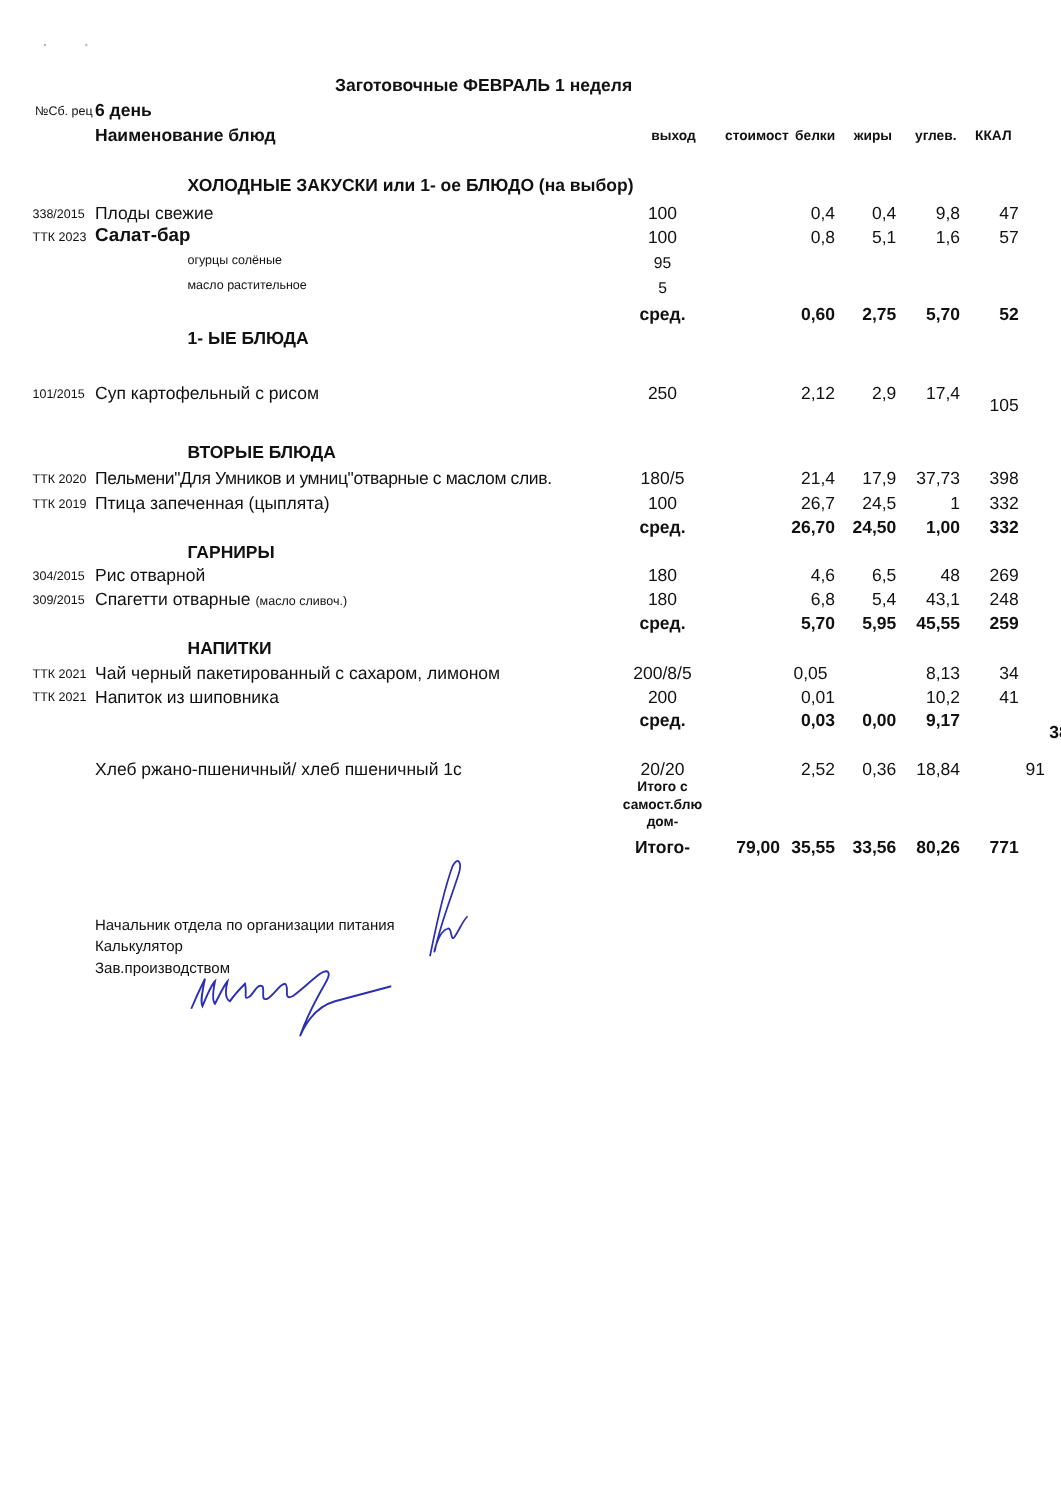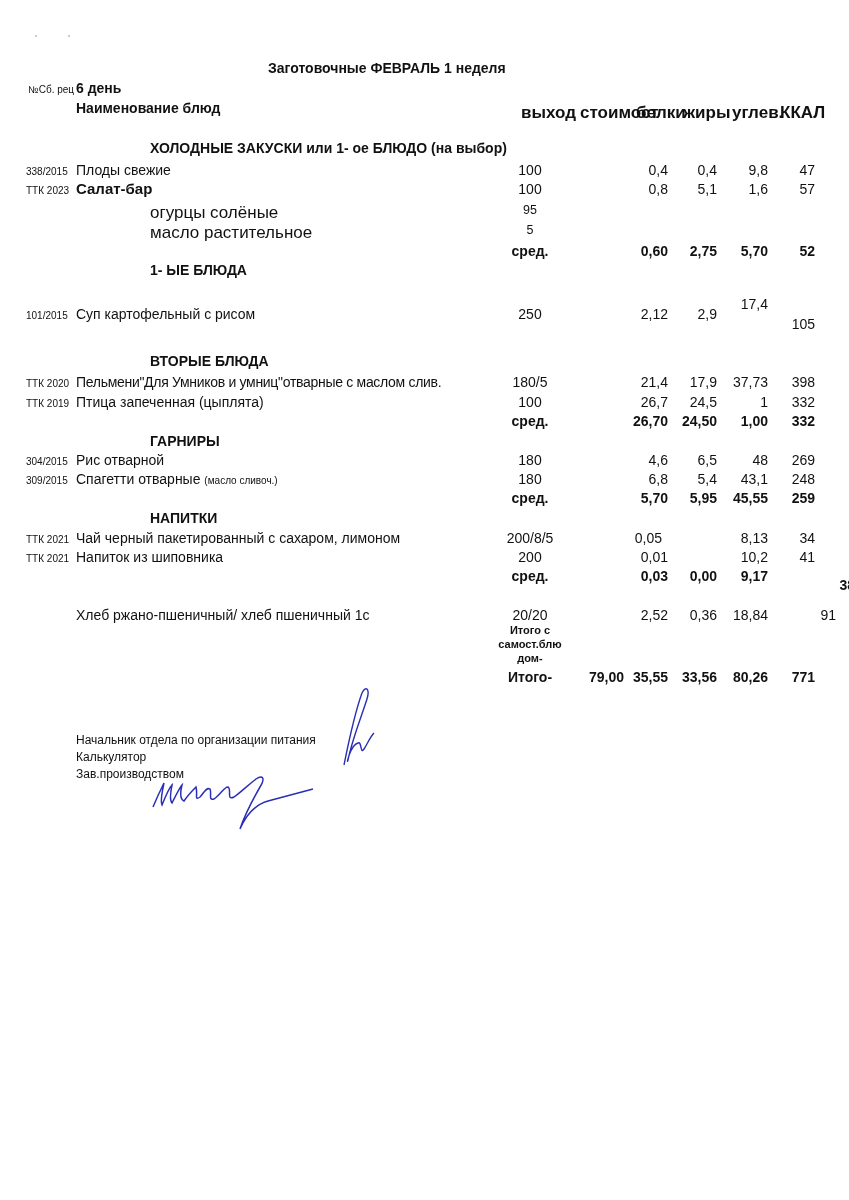--- a/index.html
+++ b/index.html
@@ -3,25 +3,25 @@
 <meta charset="utf-8">
 <style>
   html, body { margin: 0; padding: 0; background: #ffffff; }
   body { width: 849px; height: 1200px; position: relative; overflow: hidden;
          font-family: "Liberation Sans", sans-serif; color: #111; }
   .abs { position: absolute; white-space: nowrap; }
   .title { left: 268px; top: 60px; font-size: 14px; font-weight: bold; }
   .day-prefix { left: 28px; top: 84px; font-size: 10px; }
   .day { left: 76px; top: 80px; font-size: 14px; font-weight: bold; }
   .hdr-name { left: 76px; top: 100px; font-size: 14px; font-weight: bold; }
-  .colhdr { top: 103px; font-size: 17px; font-weight: bold; }
+  .colhdr { top: 103px; font-size: 11px; font-weight: bold; }
   .section { font-size: 14px; font-weight: bold; left: 150px; }
   .code { font-size: 10px; left: 26px; }
   .name { font-size: 14px; left: 76px; }
-  .sub { font-size: 17px; left: 150px; }
+  .sub { font-size: 10px; left: 150px; }
   .num { font-size: 14px; text-align: right; width: 50px; }
   .bold { font-weight: bold; }
   .c-out { left: 496px; width: 68px; text-align: center; font-size: 14px; }
   .c-cost { left: 572px; }
   .c-prot { left: 618px; }
   .c-fat { left: 667px; }
   .c-carb { left: 718px; }
   .c-kcal { left: 765px; }
   .small-in { font-size: 10px; }
   .itogo-label { left: 496px; width: 68px; text-align: center; font-size: 11px; font-weight: bold; line-height: 14px; }
@@ -85,21 +85,21 @@
   <div class="abs num c-kcal bold" style="top:243px;">52</div>
 </div>
 
 <div class="abs section" style="top:262px;">1- ЫЕ БЛЮДА</div>
 <div>
   <div class="abs code" style="top:310px;">101/2015</div>
   <div class="abs name" style="top:306px;">Суп картофельный с рисом</div>
   <div class="abs c-out" style="top:306px;">250</div>
   <div class="abs num c-prot" style="top:306px;">2,12</div>
   <div class="abs num c-fat" style="top:306px;">2,9</div>
-  <div class="abs num c-carb" style="top:296px;">17,4</div>
+  <div class="abs num c-carb" style="top:306px;">17,4</div>
   <div class="abs num c-kcal" style="top:316px;">105</div>
 </div>
 
 <div class="abs section" style="top:353px;">ВТОРЫЕ  БЛЮДА</div>
 <div>
   <div class="abs code" style="top:378px;">ТТК 2020</div>
   <div class="abs name" style="top:374px;letter-spacing:-0.3px;">Пельмени"Для Умников и умниц"отварные с маслом слив.</div>
   <div class="abs c-out" style="top:374px;">180/5</div>
   <div class="abs num c-prot" style="top:374px;">21,4</div>
   <div class="abs num c-fat" style="top:374px;">17,9</div>

